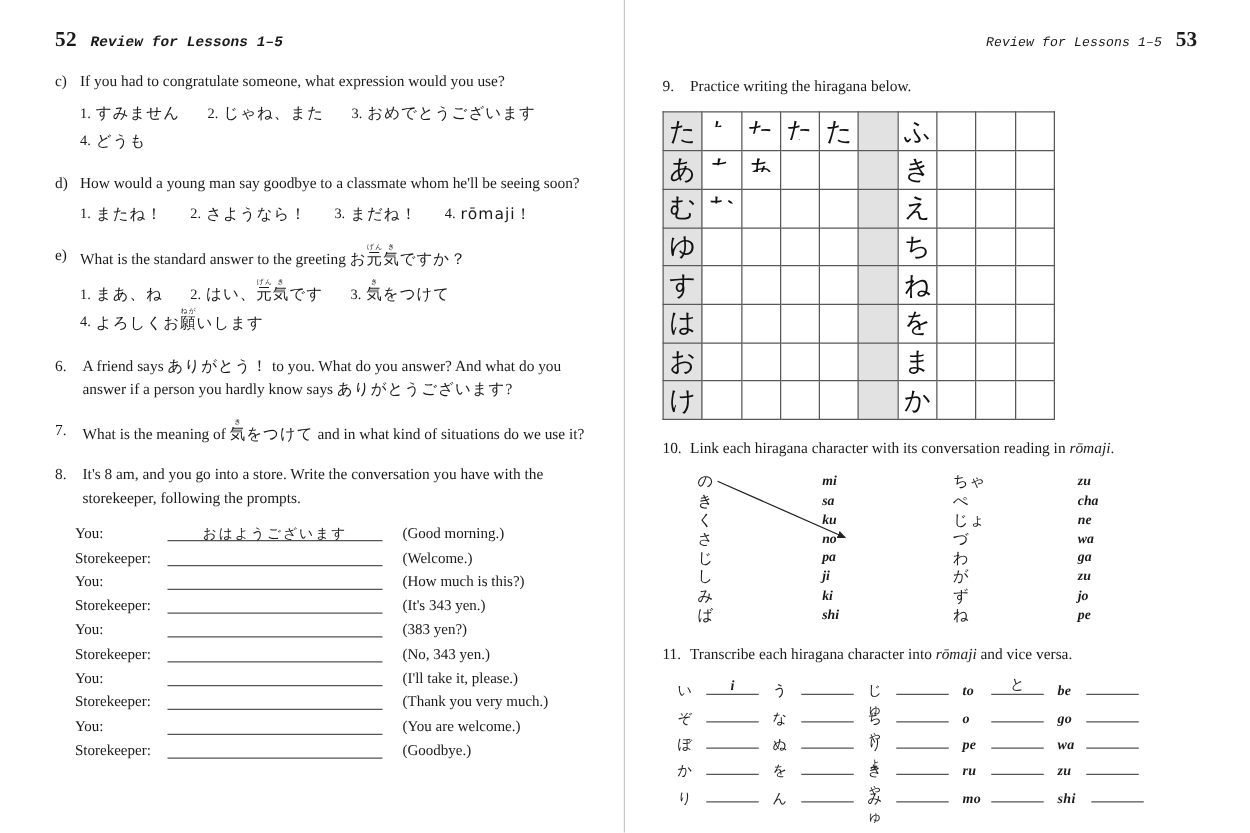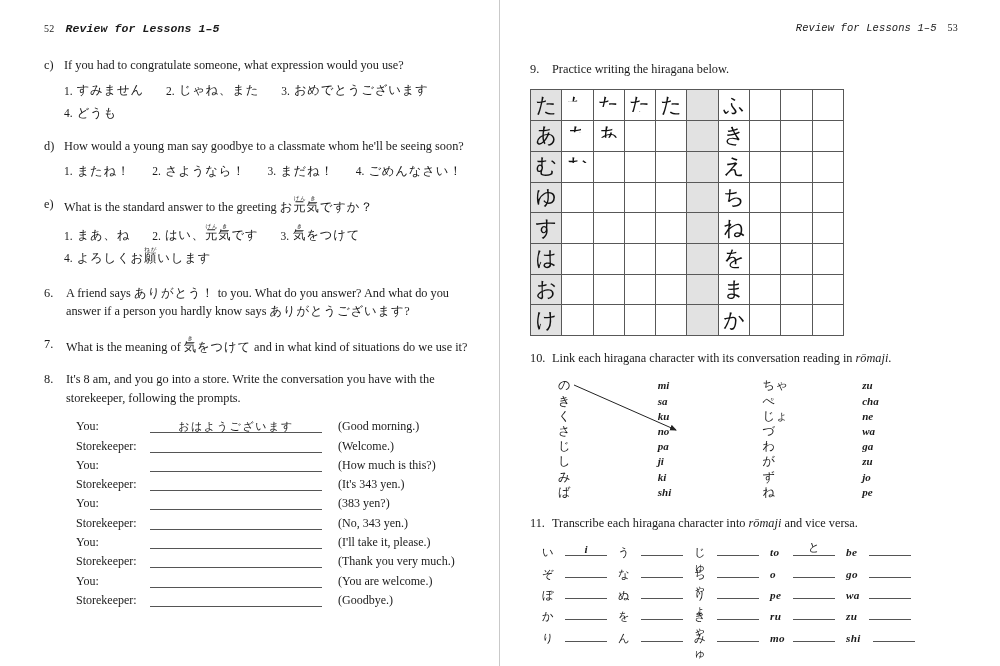--- a/index.html
+++ b/index.html
@@ -19,40 +19,40 @@
 
   .gutter {
     position: absolute; left: 499px; top: 0; width: 1px; height: 666px;
     background: #c9c9c9;
   }
 
   
   .runhead { display: flex; align-items: baseline; font-size: 11.5px; height: 20px; }
   .runhead.left  { justify-content: flex-start; gap: 11px; }
   .runhead.right { justify-content: flex-end; gap: 11px; padding-right: 4px; }
-  .folio { font-weight: normal; font-size: 10px; letter-spacing: .2px; }
+  .folio { font-weight: bold; font-size: 17px; letter-spacing: .2px; }
   .runtitle { font-style: italic; font-weight: bold; letter-spacing: .1px; font-family: Liberation Mono, monospace; }
   .runhead.right .runtitle { font-weight: normal; font-size: 10.5px; }
 
   
   .qblock { display: flex; margin-top: 14px; font-size: 12.3px; line-height: 1.5; }
   .qnum { width: 22px; flex: 0 0 22px; }
   .qnum.sub { width: 20px; flex: 0 0 20px; }
   .qbody { flex: 1; }
 
   .jp { font-family: "DejaVu Sans", "Liberation Sans", sans-serif; font-size: 12.4px; letter-spacing: .8px; }
   .jp-opts { margin-top: 7px; display: flex; flex-wrap: wrap; gap: 4px 22px; align-items: flex-end; }
   .opt { display: flex; align-items: flex-end; gap: 4px; white-space: nowrap; }
   .optn { font-size: 11.5px; }
 
   ruby { ruby-position: over; }
   rt { font-size: 5.4px; font-family: "DejaVu Sans", sans-serif; letter-spacing: .4px; line-height: 1; }
 
   
-  .dialogue { margin: 12px 0 0 32px; }
+  .dialogue { margin: 12px 0 0 16px; }
   .drow { display: flex; align-items: baseline; font-size: 12px; height: 19.3px; }
   .dspeaker { width: 74px; flex: 0 0 74px; }
   .dblank { width: 172px; flex: 0 0 172px; position: relative; text-align: center; }
   .dblank .rule {
     position: absolute; left: 0; right: 0; bottom: 1px;
     border-bottom: 1px solid #555;
   }
   .dblank .answer {
     position: relative; display: inline-block;
     font-family: Liberation Serif, serif; font-size: 11px;
@@ -167,21 +167,21 @@
           <span class="opt">
             <span class="optn">2.</span>
             <span class="jp">さようなら！</span>
           </span>
           <span class="opt">
             <span class="optn">3.</span>
             <span class="jp">まだね！</span>
           </span>
           <span class="opt">
             <span class="optn">4.</span>
-            <span class="jp">ごめんなさい！</span>
+            <span class="jp">rōmaji！</span>
           </span>
         </div>
       </div>
     </div>
 
     <div class="qblock">
       <div class="qnum sub">e)</div>
       <div class="qbody">
         <div>
           <span>What is the standard answer to the greeting </span><span class="jp"><span>お</span><ruby><span>元</span><rt>げん</rt></ruby><ruby><span>気</span><rt>き</rt></ruby><span>ですか？</span></span>

